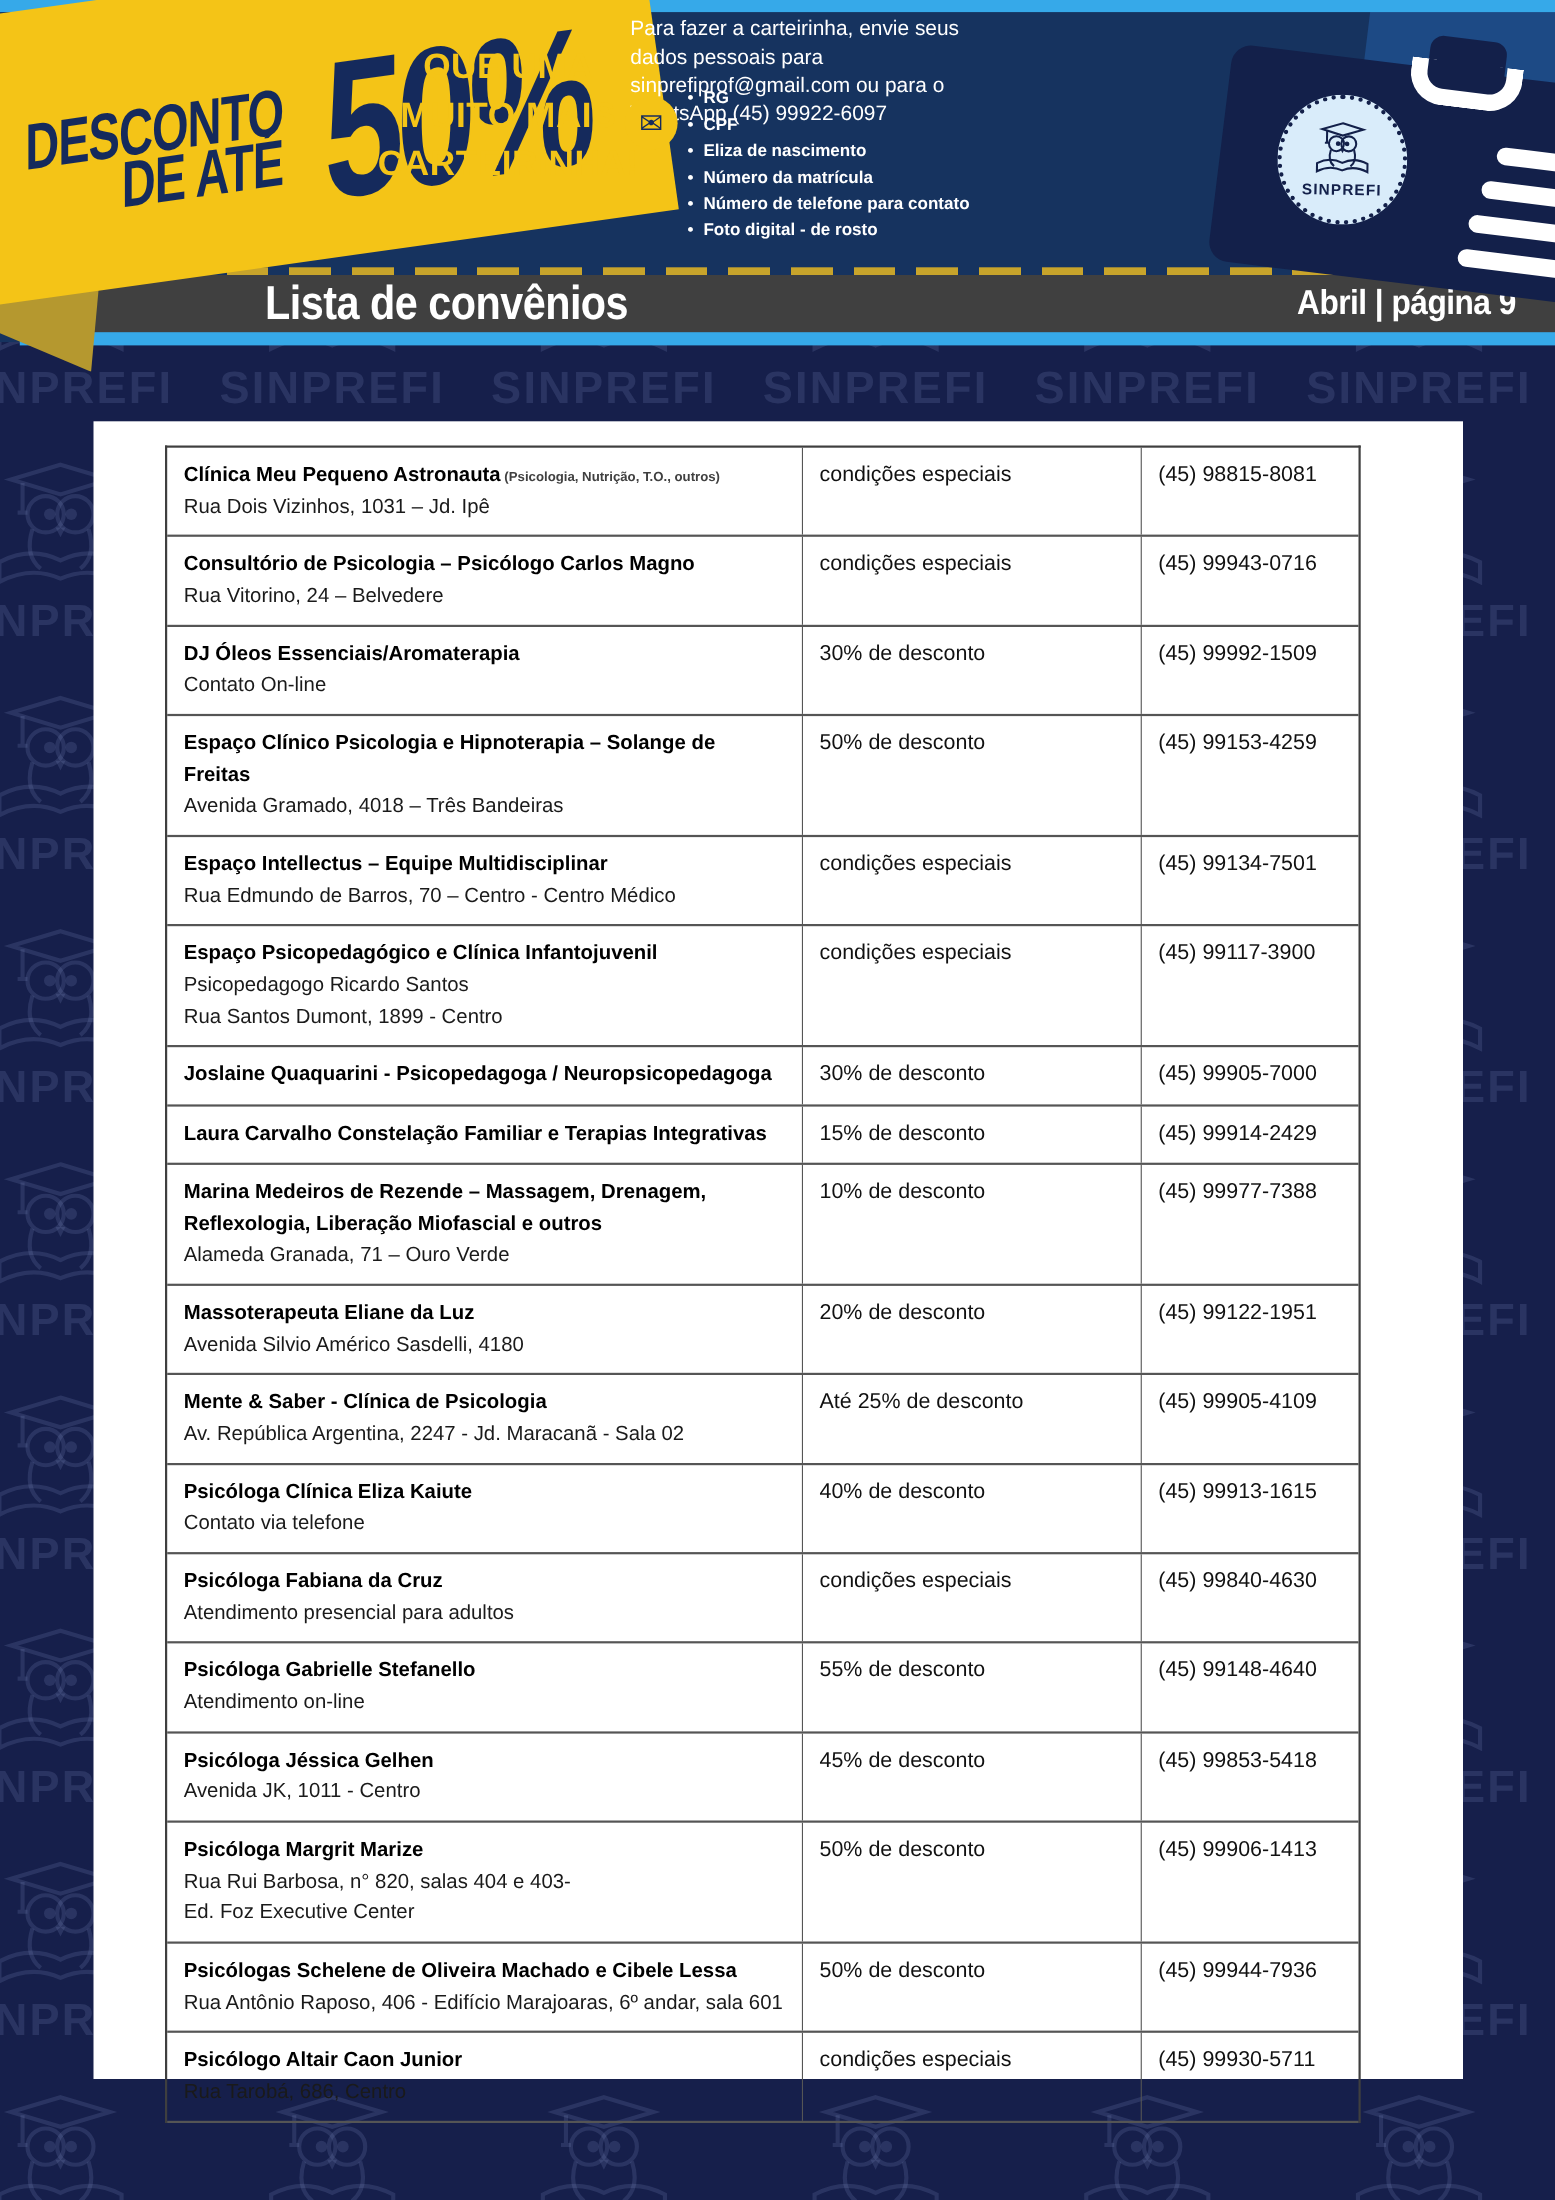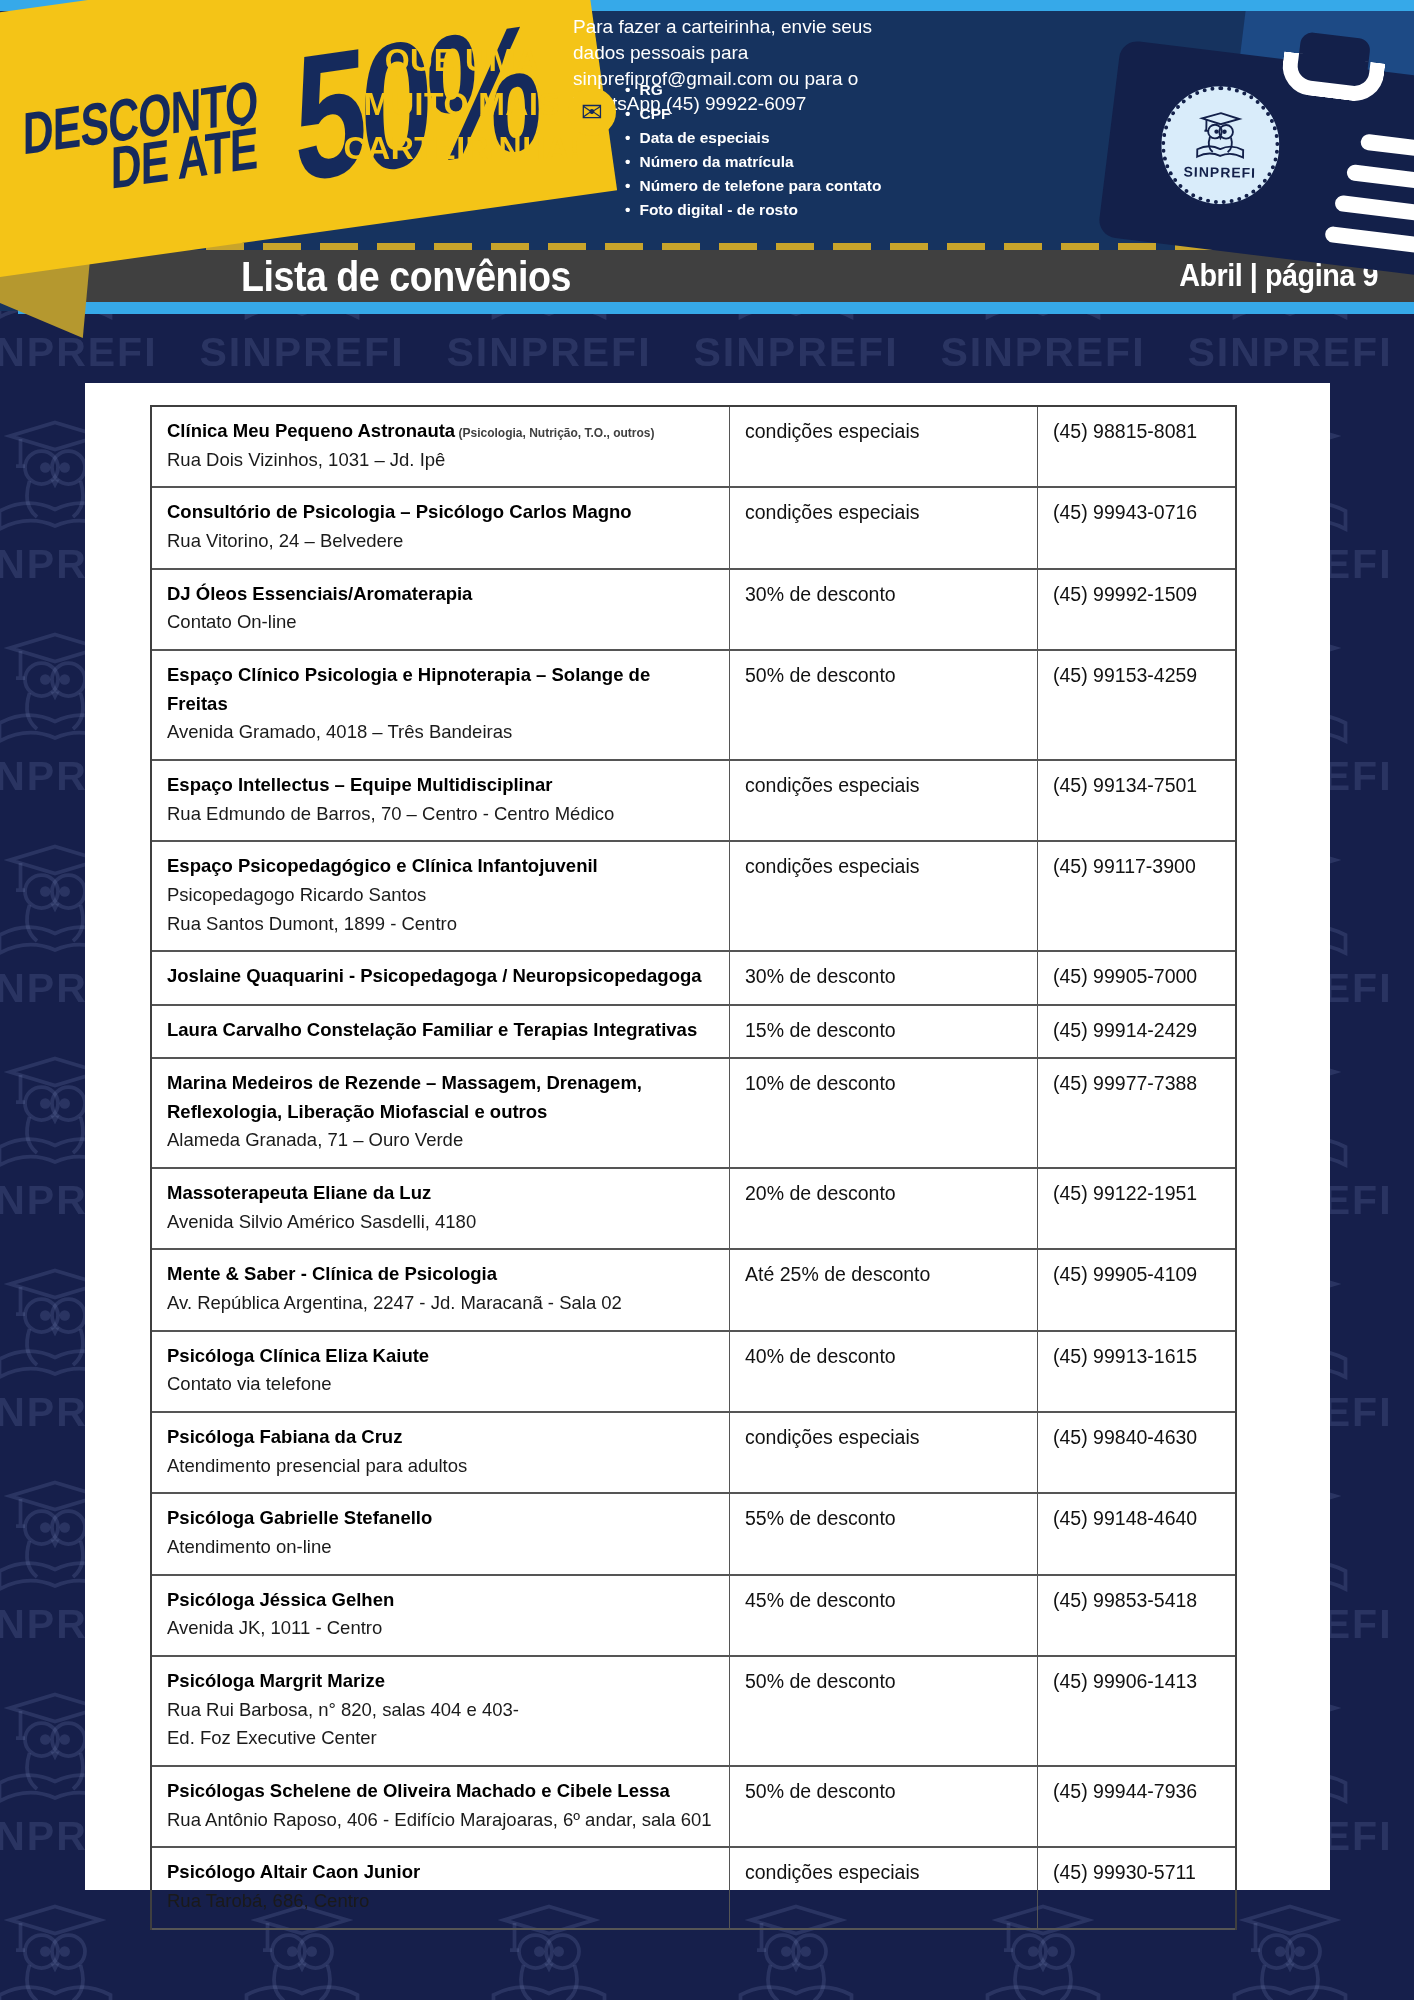--- a/index.html
+++ b/index.html
@@ -889,21 +889,21 @@
       <div>CARTEIRINHA!</div>
     </div>
 
   <div class="instructions">Para fazer a carteirinha, envie seus dados pessoais para sinprefiprof@gmail.com ou para o WhatsApp (45) 99922-6097</div>
   <div class="mail-badge">
       <span>✉</span>
     </div>
   <ul class="req-list" id="req-list">
       <li>RG</li>
       <li>CPF</li>
-      <li>Data de especiais</li>
+      <li>Eliza de nascimento</li>
       <li>Número da matrícula</li>
       <li>Número de telefone para contato</li>
       <li>Foto digital - de rosto</li>
     </ul>
 
   <div class="bar-frame"></div>
   <div class="title-bar">
     <div class="bar-title">Lista de convênios</div>
     <div class="bar-page">Abril | página 9</div>
   </div>

